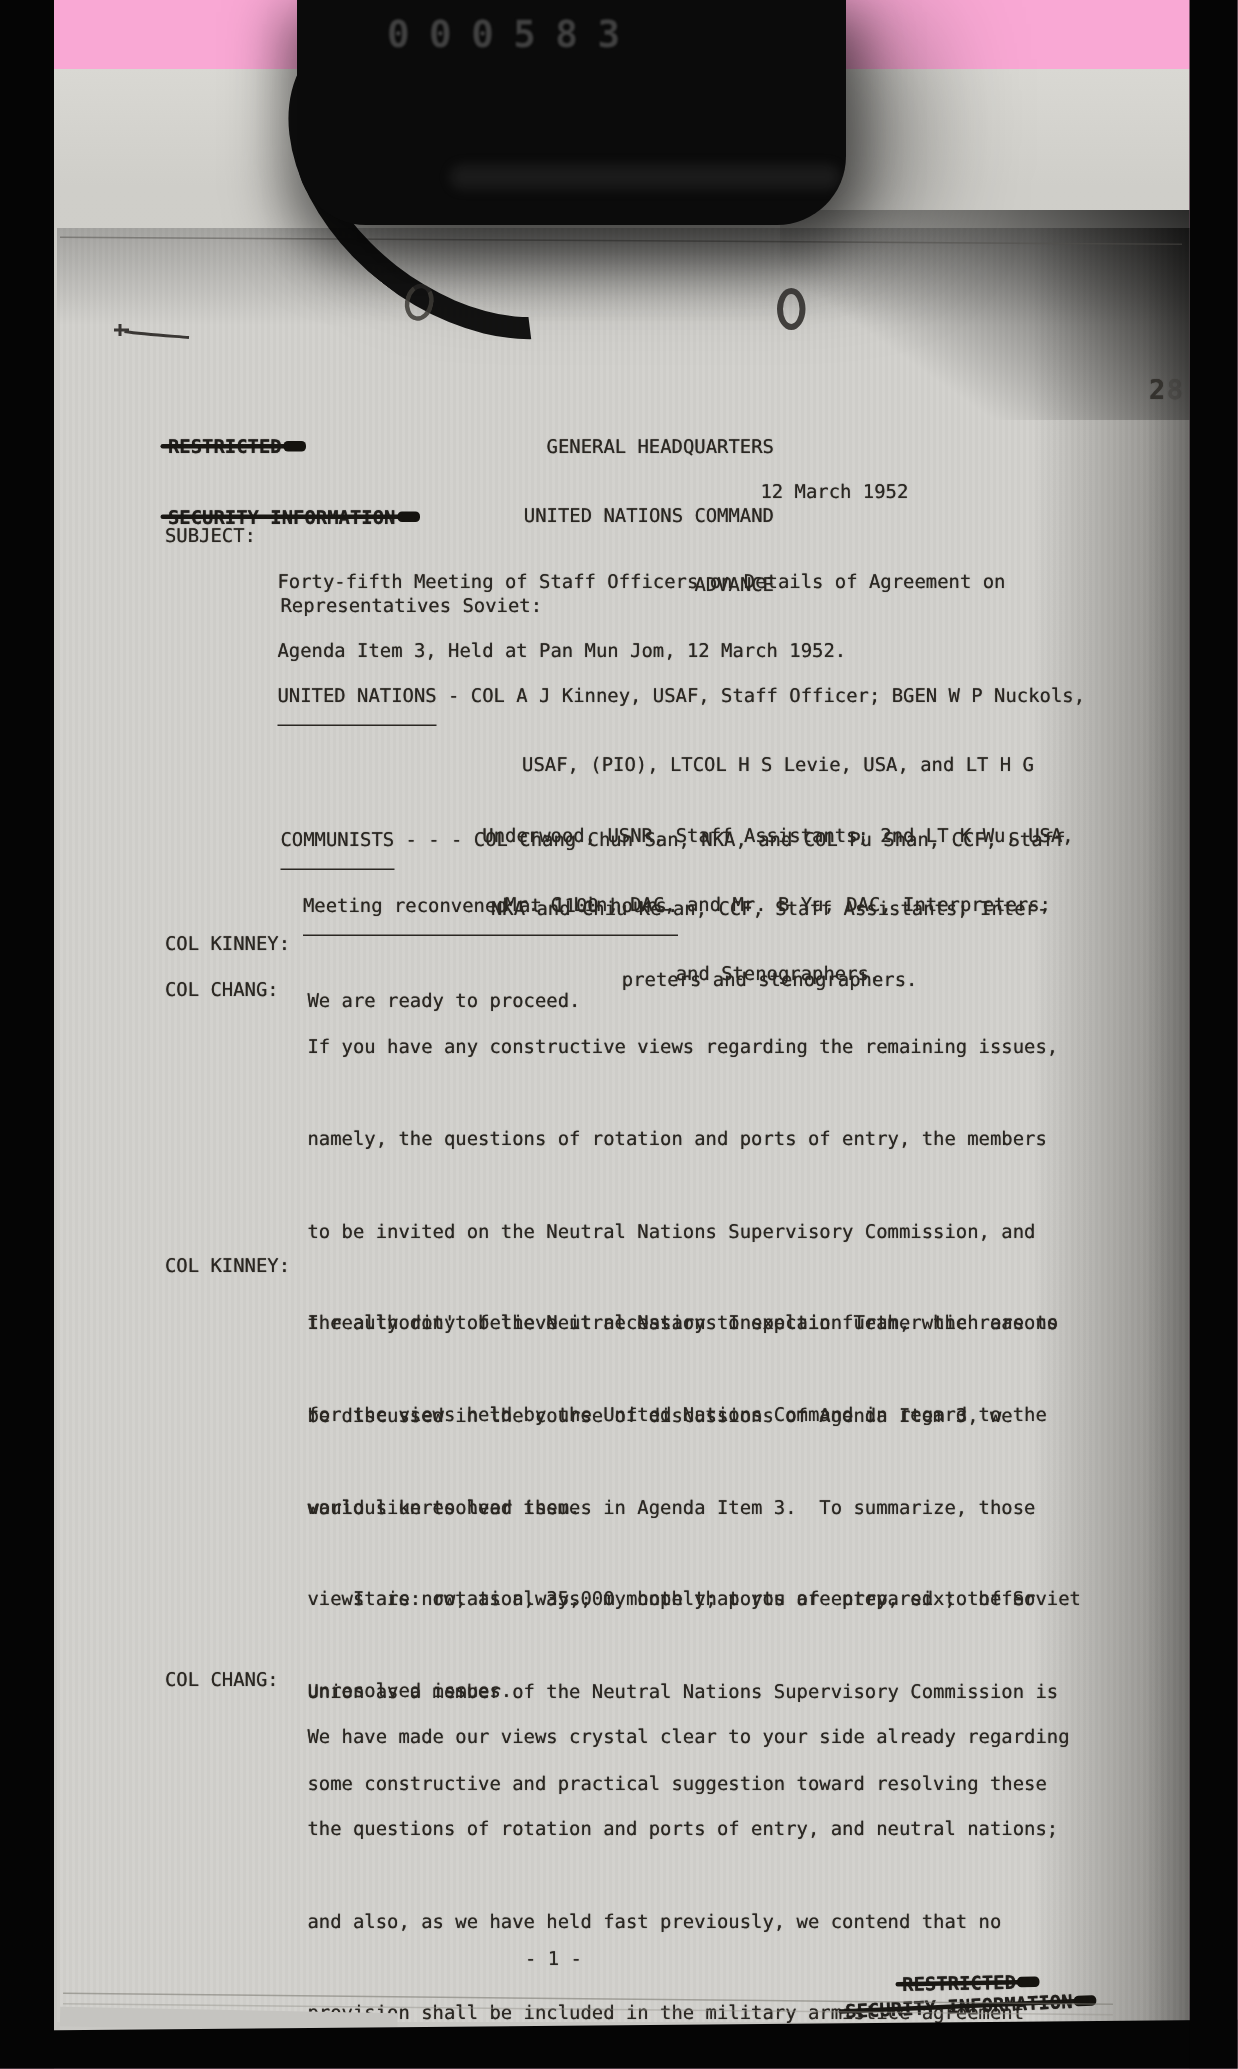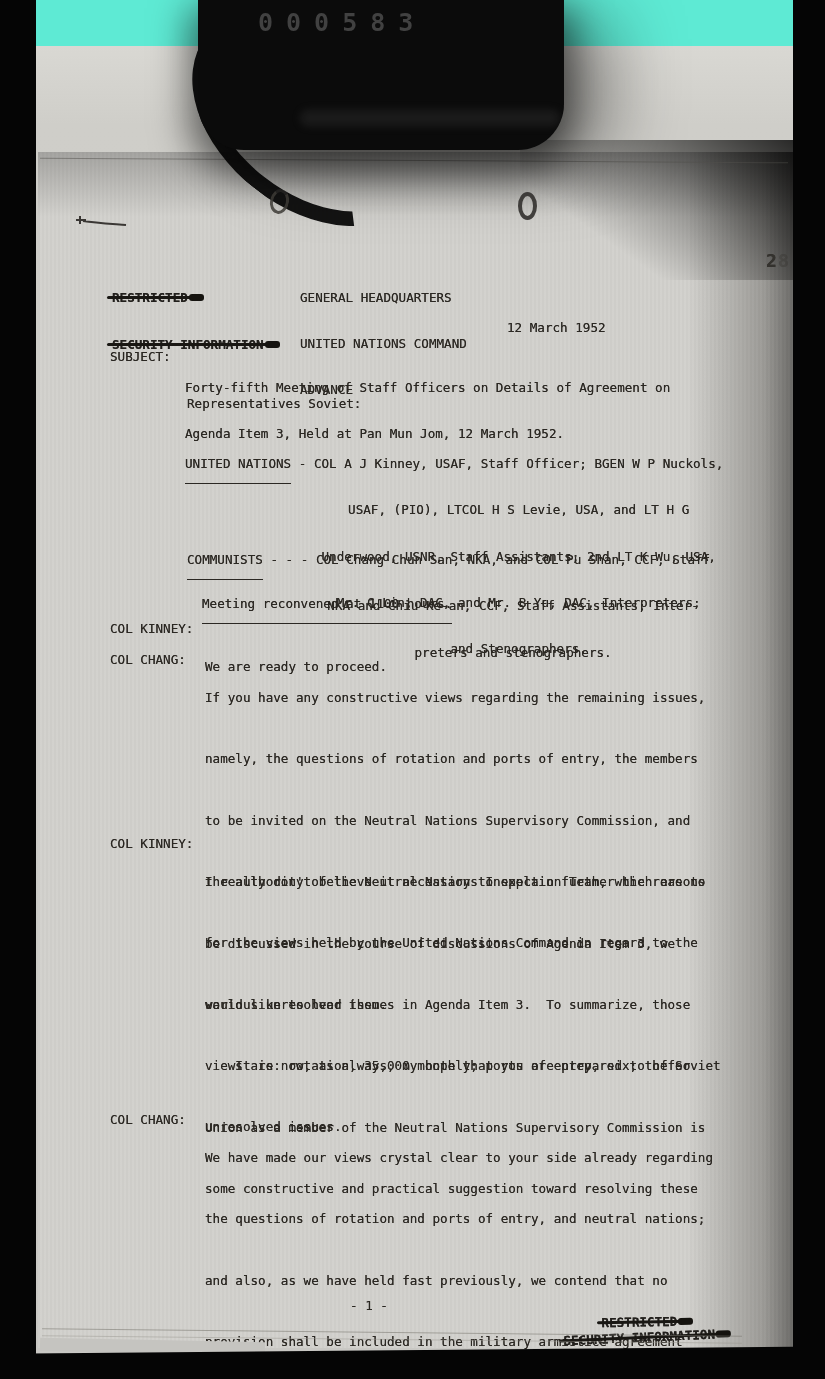--- a/index.html
+++ b/index.html
@@ -1,16 +1,16 @@
 <!DOCTYPE html>
 <html><head>
 <meta charset="utf-8">
 <style>
   html,body{margin:0;padding:0;background:#000;}
-  .film{position:relative;width:825px;height:1379px;background:#5eead4;overflow:hidden;
+  .film{position:relative;width:825px;height:1379px;background:#f9a8d4;overflow:hidden;
         font-family:"DejaVu Sans Mono","Liberation Mono",monospace;}
   .backing{position:absolute;left:36px;top:46px;width:757px;height:1310px;
         background:linear-gradient(180deg,#d9d8d3 0%,#cfcec9 6%,#c9c8c4 100%);}
   .page{position:absolute;left:38px;top:152px;width:755px;height:1196px;
         background:
           repeating-linear-gradient(90deg,rgba(0,0,0,0.018) 0 2px,rgba(255,255,255,0.015) 2px 4px),
           linear-gradient(90deg,rgba(0,0,0,0) 86%,rgba(58,56,52,0.35) 96%,rgba(25,24,22,0.55) 100%),
           #d2d1cd;}
   .top-shadow{position:absolute;left:38px;top:152px;width:755px;height:100px;
         background:linear-gradient(180deg,rgba(0,0,0,0.22),rgba(0,0,0,0) 65%);}
@@ -34,21 +34,21 @@
         transform:rotate(1.1deg);}
   .sheet-lines{position:absolute;left:42px;top:1332px;width:700px;height:6px;
         border-top:1.5px solid rgba(120,118,110,0.55);border-bottom:1.5px solid rgba(150,148,140,0.45);
         transform:rotate(0.6deg);}
   .film-left{position:absolute;left:0;top:0;width:36px;height:1379px;background:#050505;}
   .film-right{position:absolute;right:0;top:0;width:32px;height:1379px;background:#050505;}
 
   .text-layer{position:absolute;inset:0;font-size:12.6px;color:#2a2722;}
   .t{position:absolute;white-space:pre;line-height:15.4px;
      text-shadow:0 0 0.6px rgba(42,38,32,0.8);}
-  .hdr{left:300px;top:259px;width:240px;text-align:left;}
+  .hdr{left:276px;top:259px;width:240px;text-align:right;}
   .u{border-bottom:1.5px solid #2a2722;padding-bottom:12px;}
   .rep{line-height:15.45px;}
   .rep .cont{padding-left:129px;text-align:center;}
   .turn .spk{position:absolute;left:110px;top:0;white-space:pre;}
   .turn .lines{position:absolute;left:205px;top:0;white-space:pre;}
   .turn .ln{height:30.65px;line-height:30.65px;}
   .struck{font-weight:bold;position:relative;color:#211f1c;}
   .struck::before{content:"";position:absolute;left:-5px;right:-14px;top:6px;height:3px;
       background:#191713;border-radius:2px;}
   .struck::after{content:"";position:absolute;right:-16px;top:4px;width:15px;height:7px;

